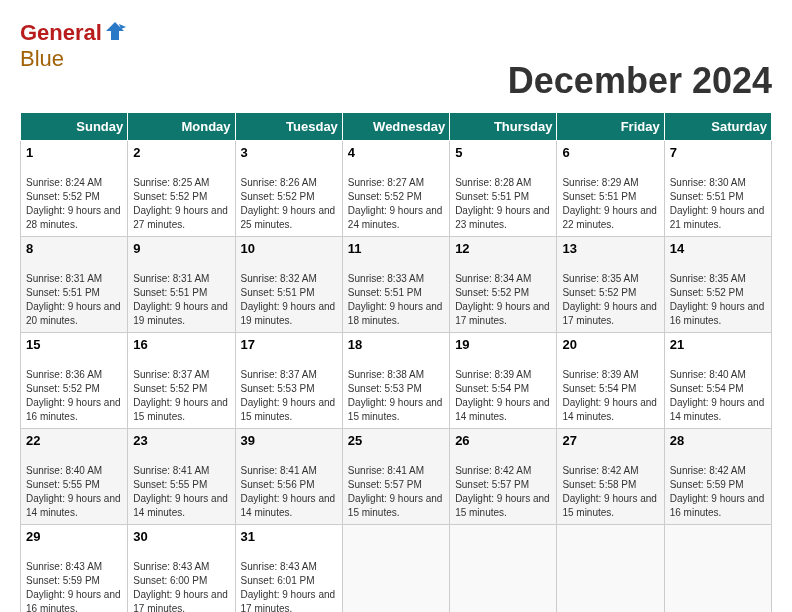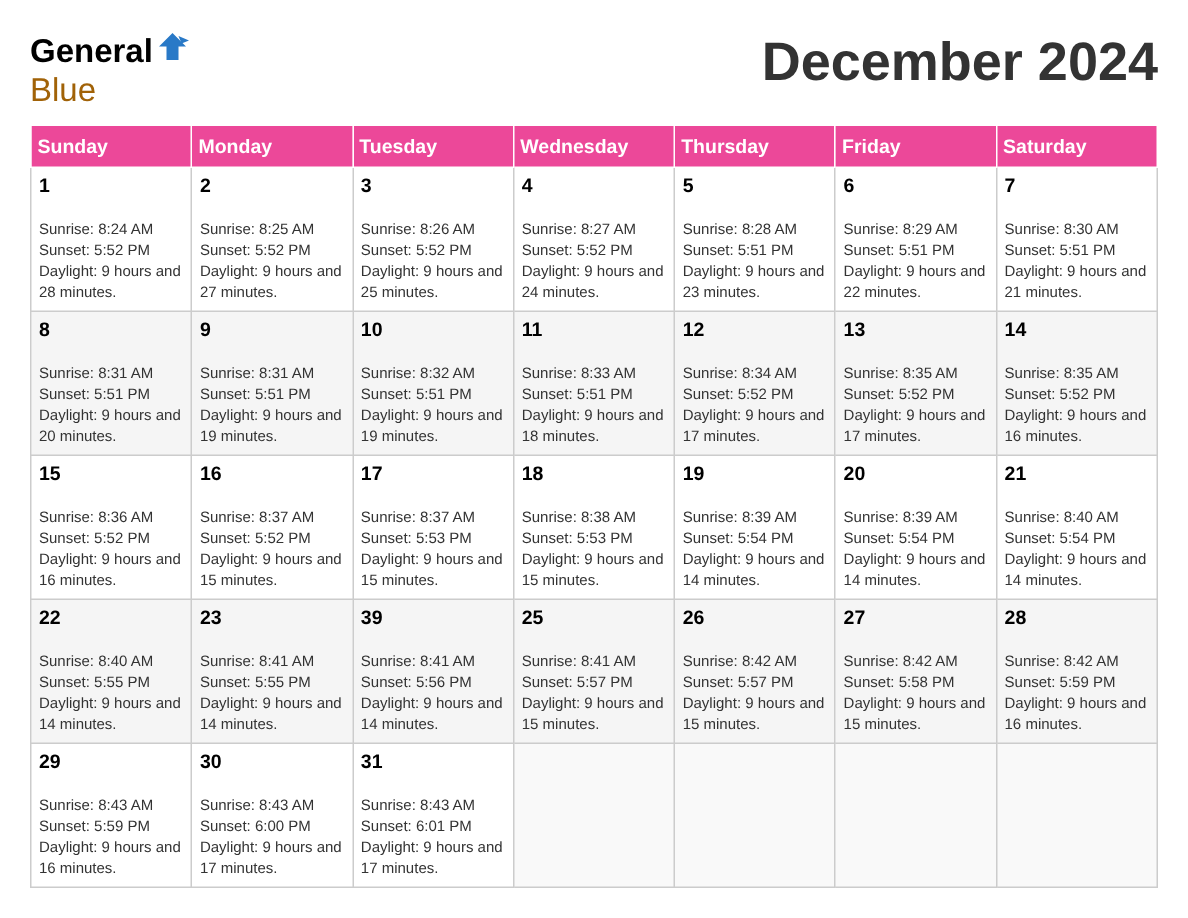--- a/index.html
+++ b/index.html
@@ -17,53 +17,54 @@
       margin-bottom: 10px;
     }
     .logo {
       display: flex;
       flex-direction: column;
       align-items: flex-start;
     }
     .logo-general {
       font-size: 22px;
       font-weight: bold;
-      color: #000000;
+      color: #b91c1c;
     }
     .logo-blue {
       font-size: 22px;
       font-weight: normal;
       color: #a16207;
     }
     .logo-row {
       display: flex;
       align-items: center;
     }
     .title-area {
       text-align: right;
     }
     .month-title {
       font-size: 36px;
       font-weight: bold;
       color: #333;
+      margin-top: 40px;
     }
     .location-title {
       font-size: 16px;
       color: #555;
     }
     .calendar {
       width: 100%;
       border-collapse: collapse;
       font-size: 11px;
     }
     .calendar th {
-      background: #ec4899;
+      background: #0f766e;
       color: #fff;
       padding: 6px 4px;
-      text-align: left;
+      text-align: right;
       font-size: 13px;
       border: 1px solid #fff;
     }
     .calendar td {
       border: 1px solid #ccc;
       padding: 4px 5px;
       vertical-align: top;
       width: calc(100% / 7);
       background: #fff;
       min-height: 70px;

